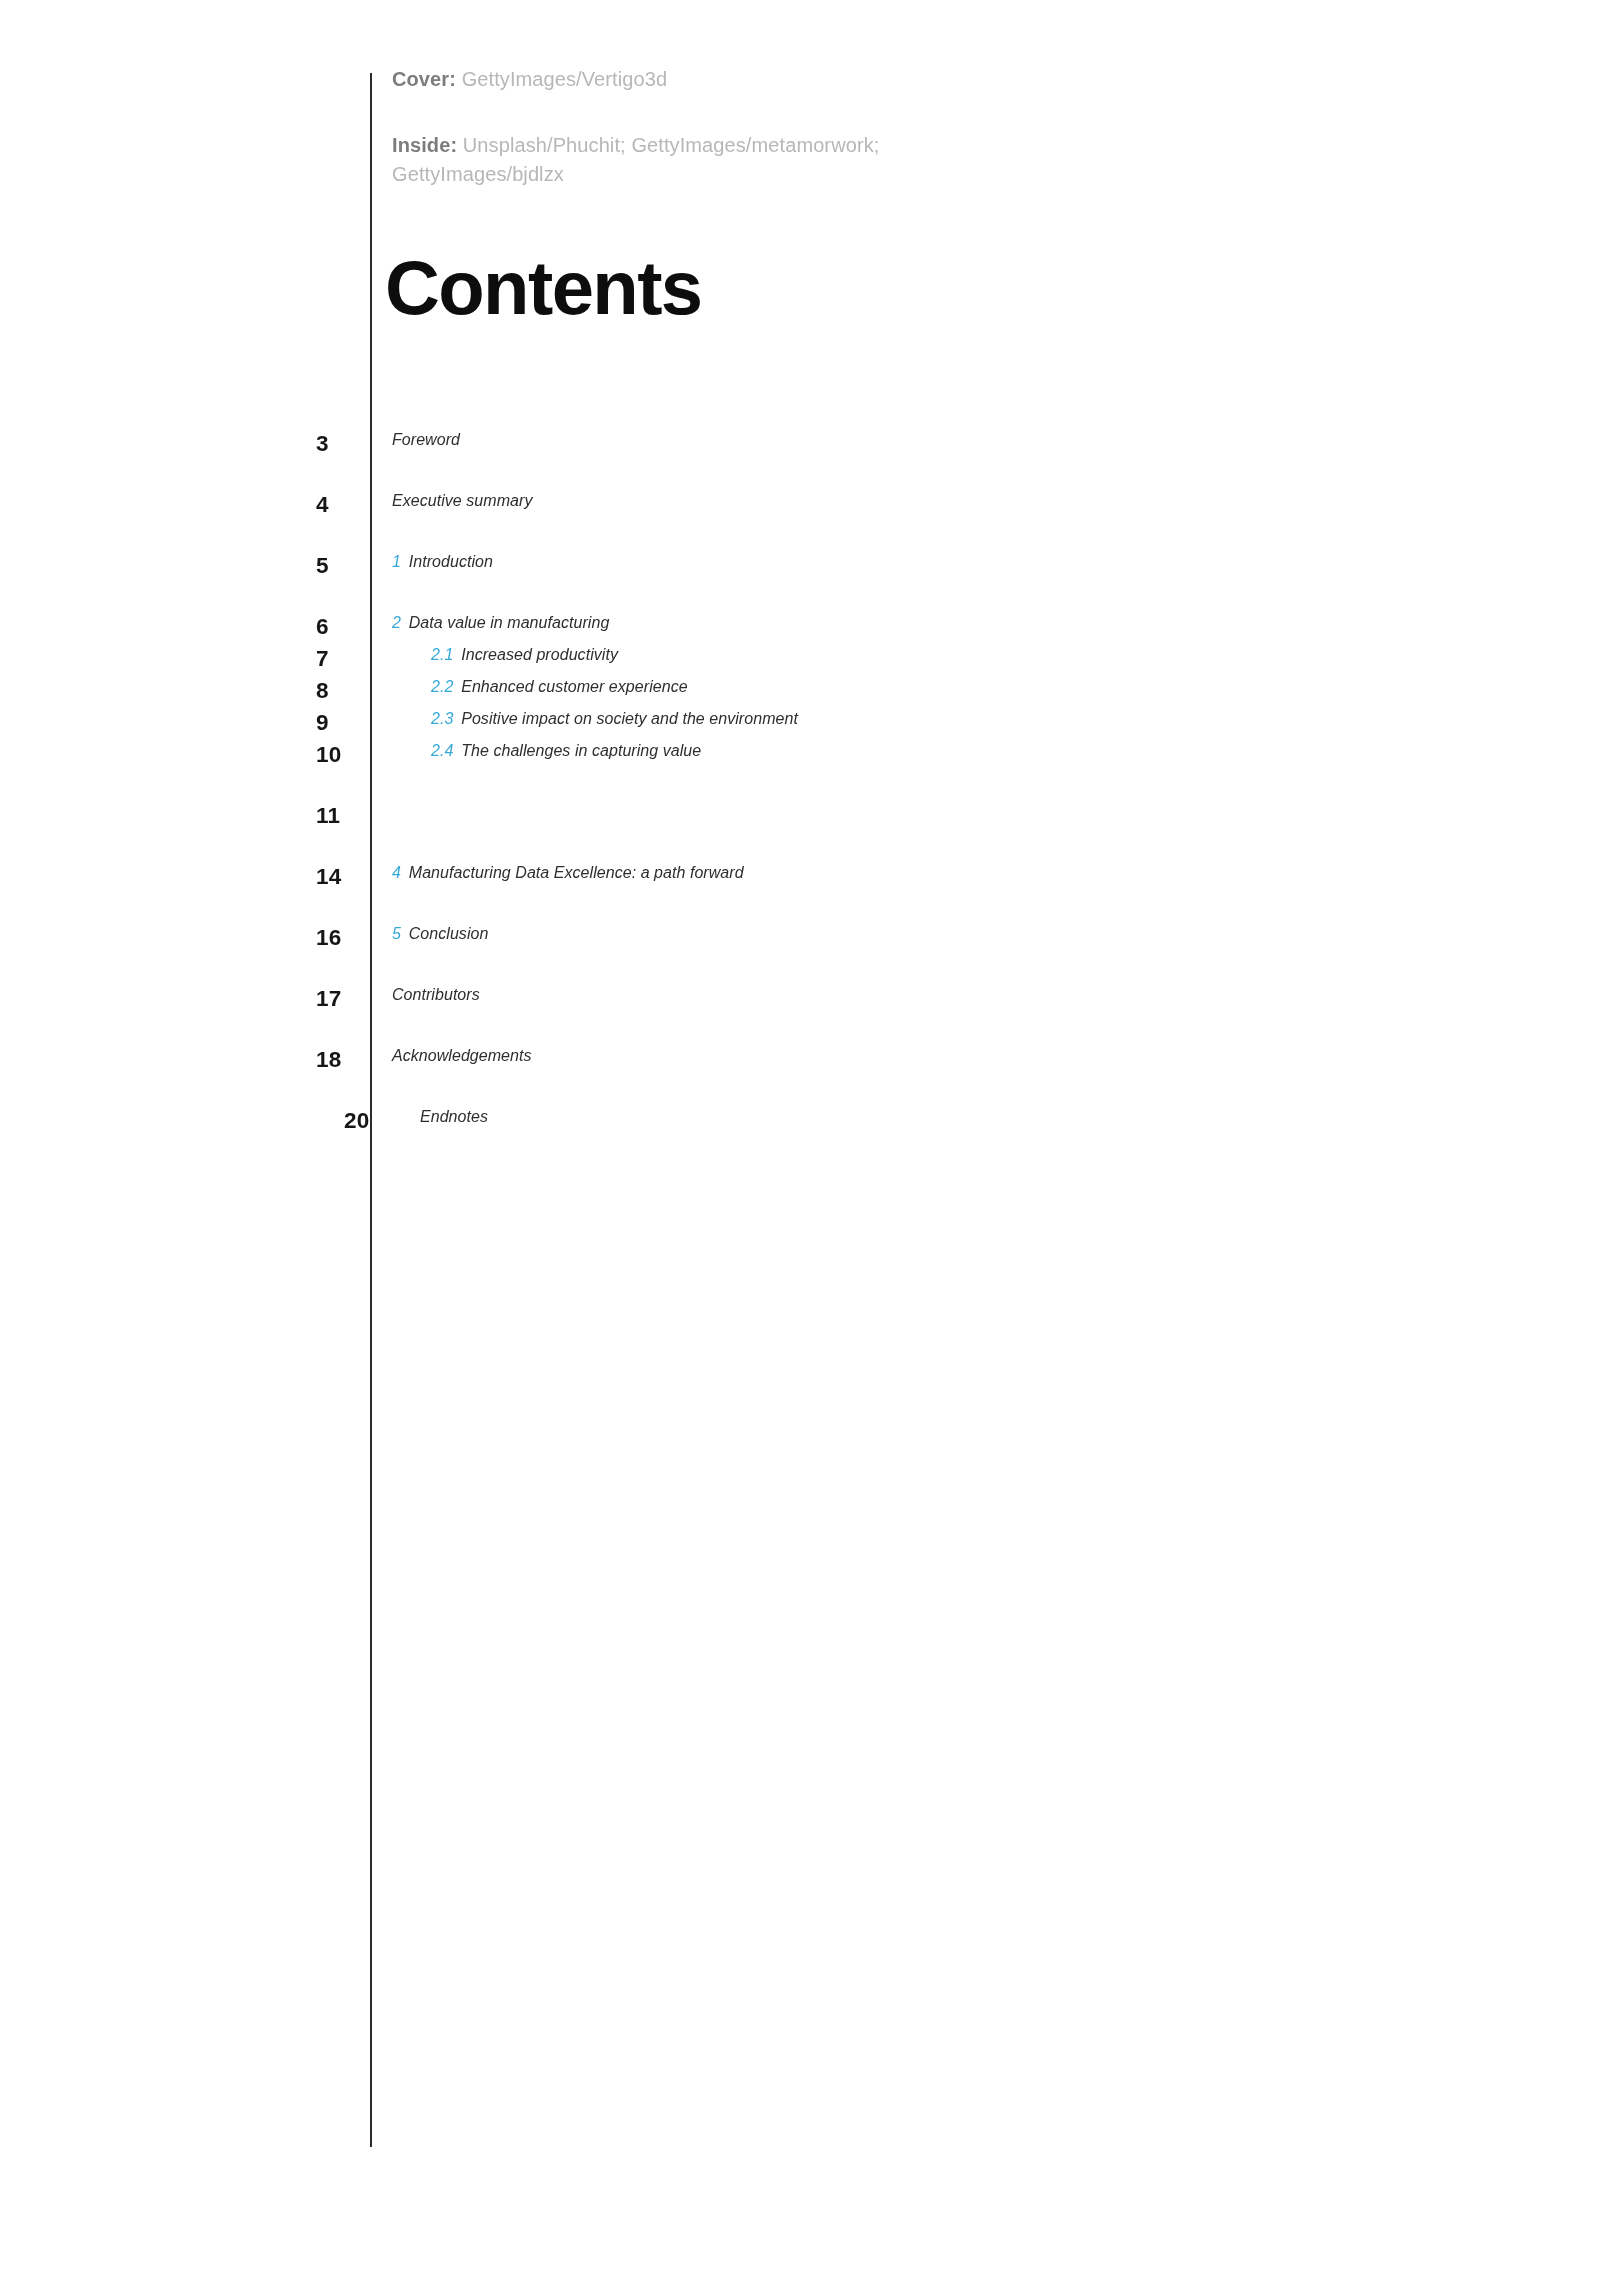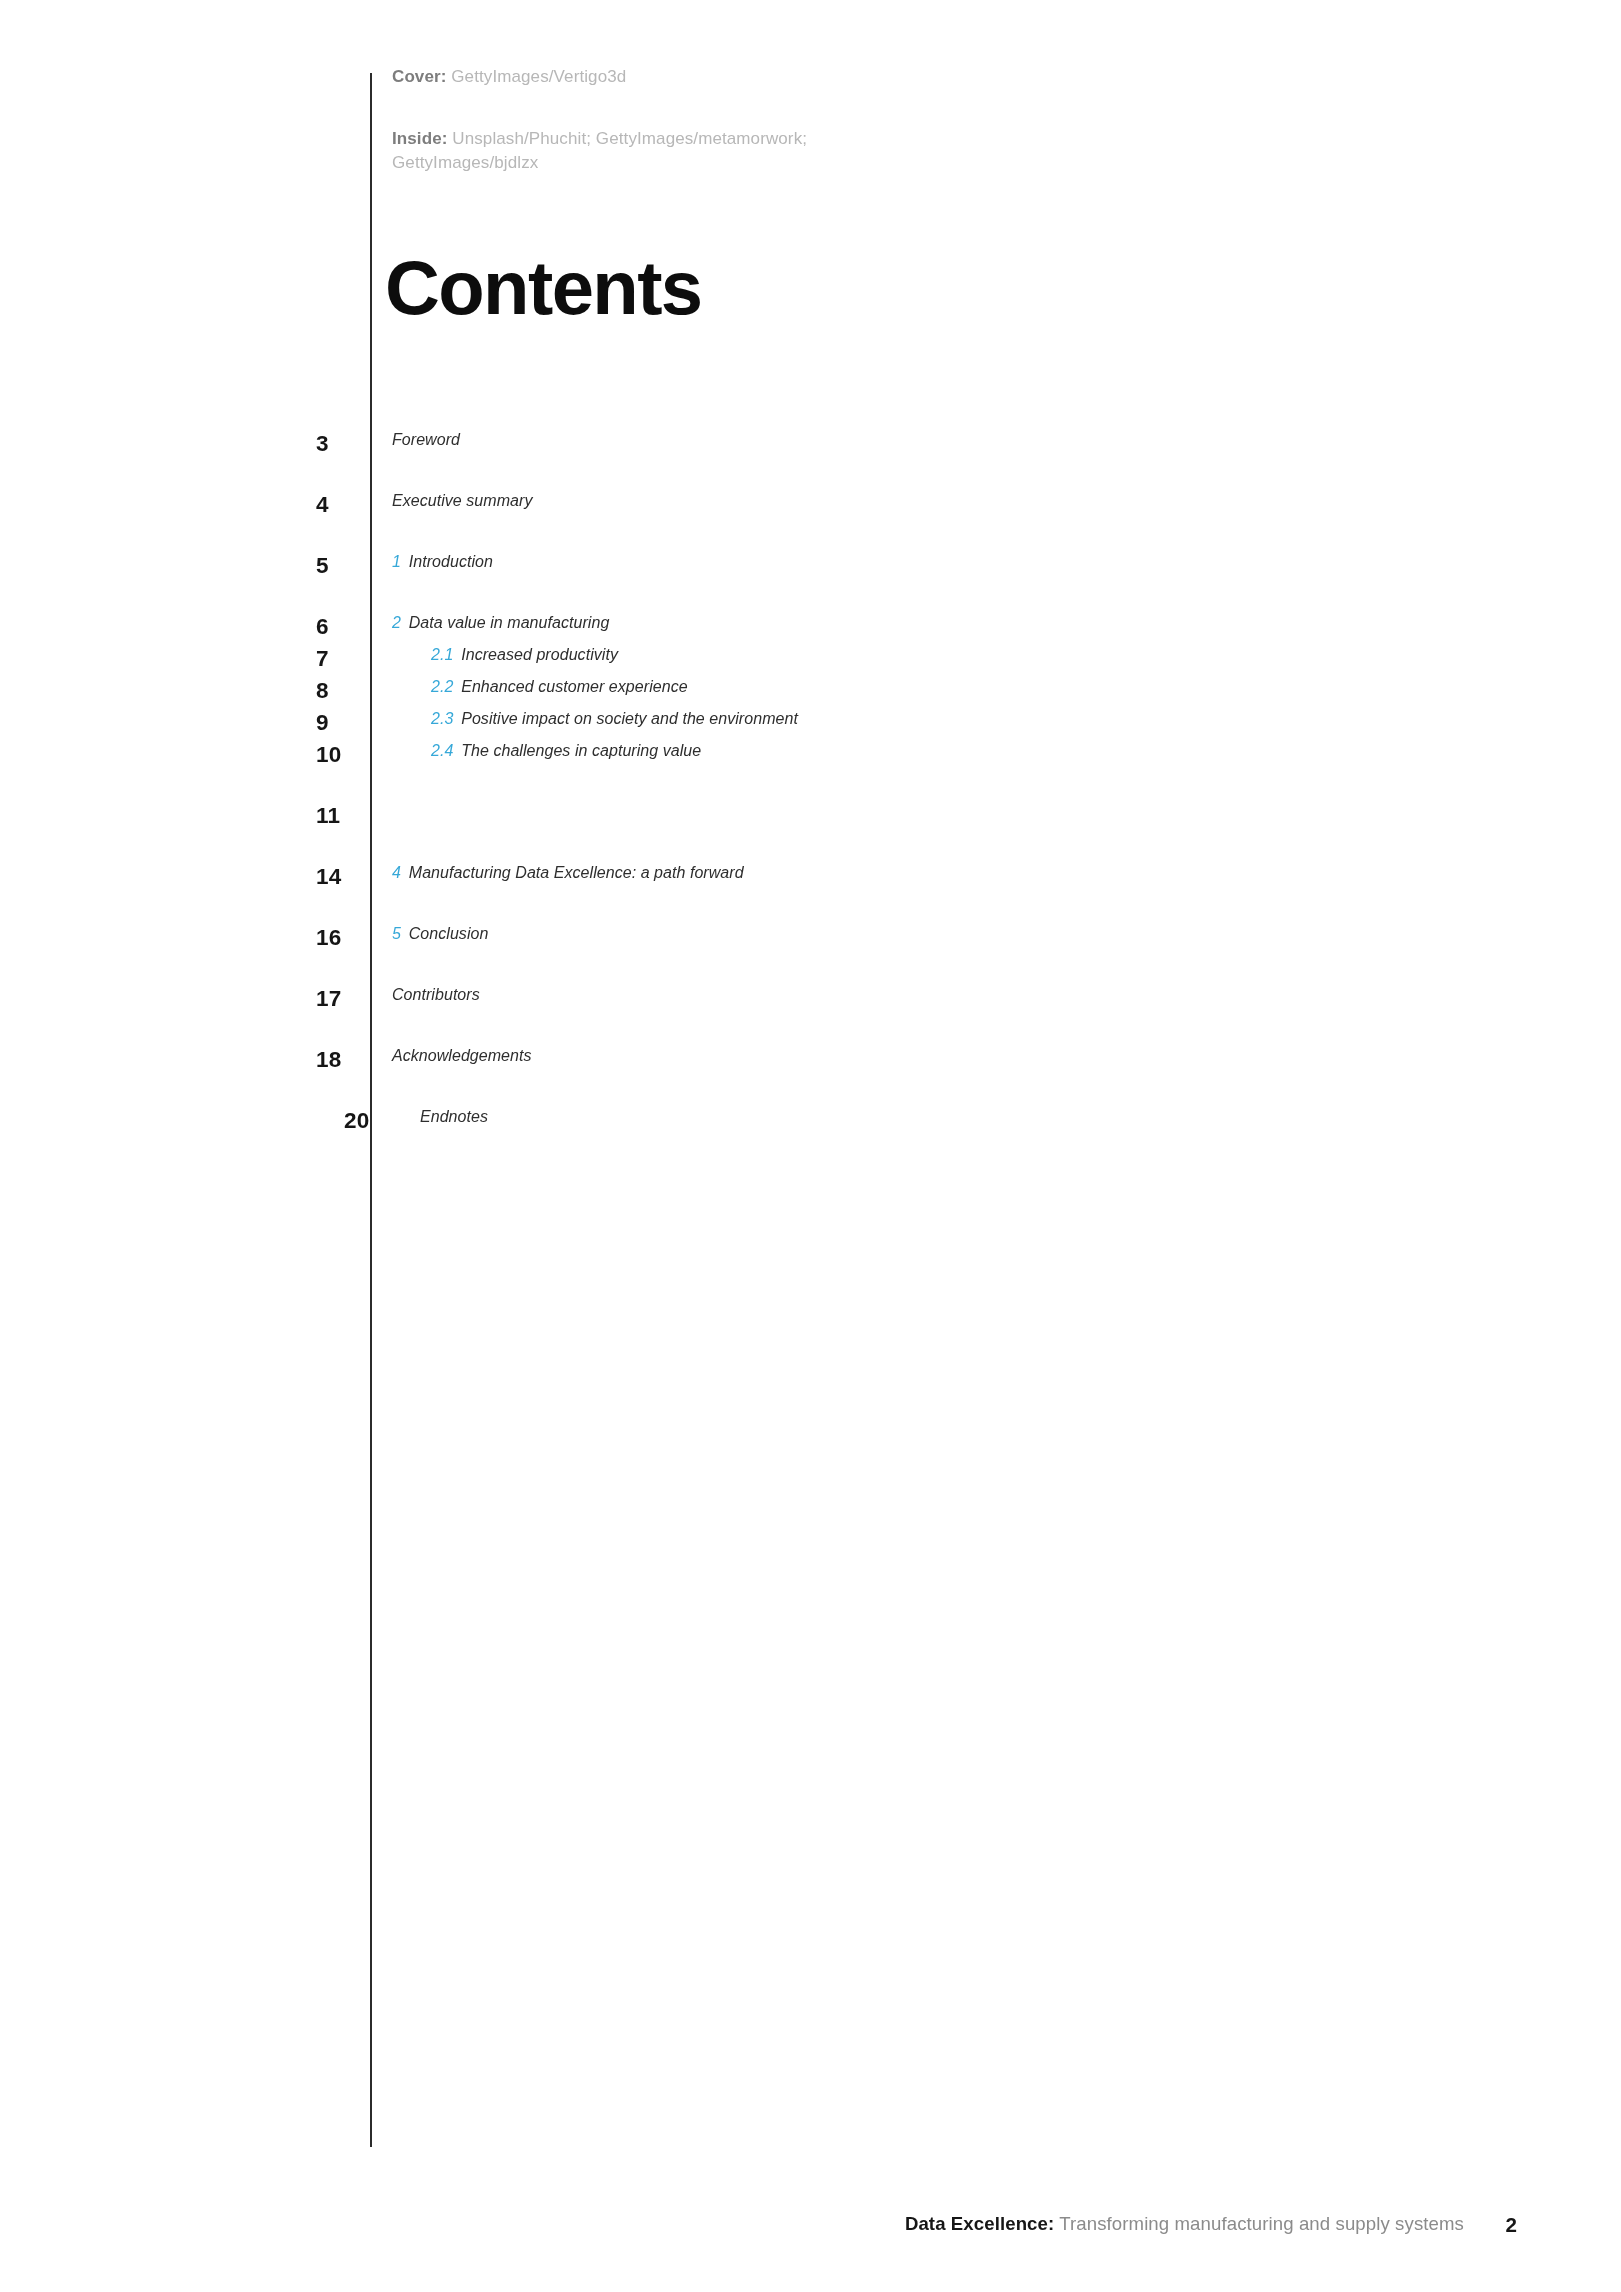--- a/index.html
+++ b/index.html
@@ -30,21 +30,21 @@
     background: #2b2b2b;
   }
 
   
   .credits {
     position: absolute;
     left: 392px;
     top: 65px;
     width: 549px;
     color: #b7b7b7;
-    font-size: 17px;
+    font-size: 20px;
     line-height: 1.45;
     letter-spacing: 0.1px;
   }
   .credits .line { margin-bottom: 14.7px; }
   .credits .line:last-child { margin-bottom: 0; margin-top: 37px; }
   .credits b {
     color: #7d7d7d;
     font-weight: 700;
   }
 
@@ -235,21 +235,15 @@
       </div>
       <div class="toc-group">
         <div class="toc-row">
           <div class="toc-page">20</div>
           <div class="toc-label"><span>Endnotes</span></div>
         </div>
       </div>
     </div>
 
 
-  <div class="footer">
-    <div class="footer-text">
-      <b>Data Excellence:</b><span> Transforming manufacturing and supply systems</span>
-    </div>
-    <div class="footer-page">2</div>
-  </div>
 
 </div>
 
 
 </body></html>

